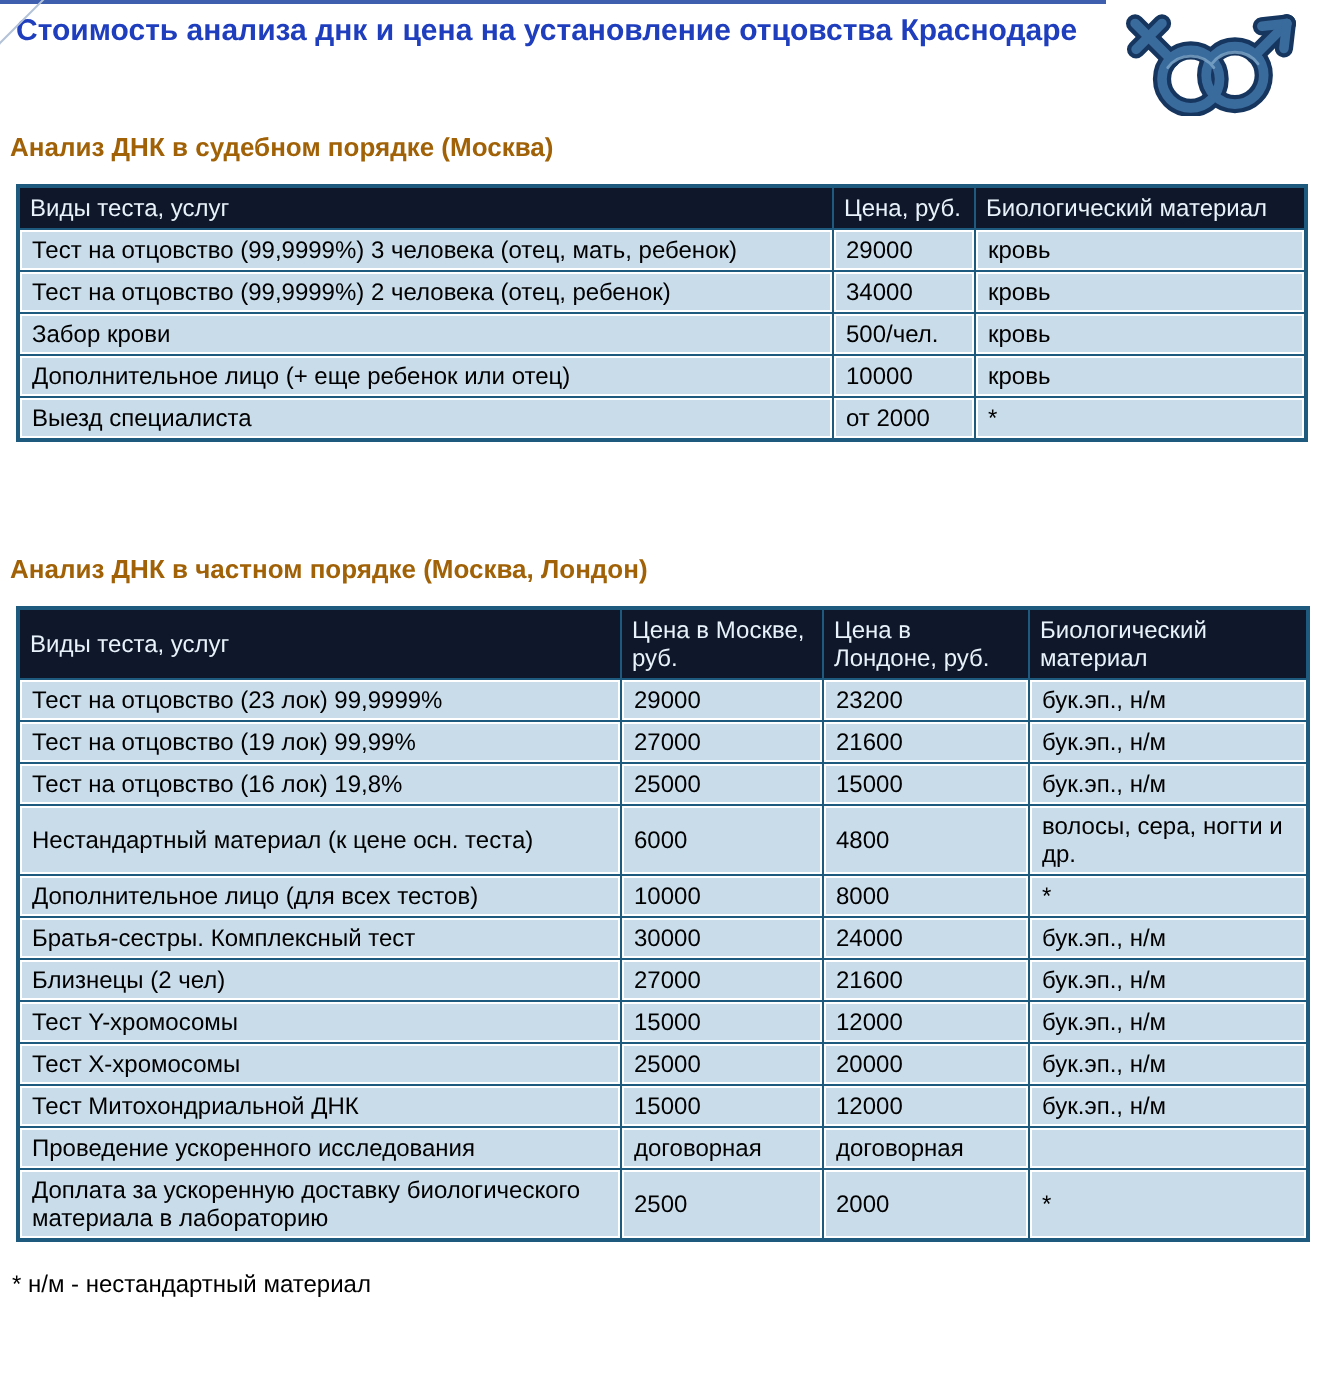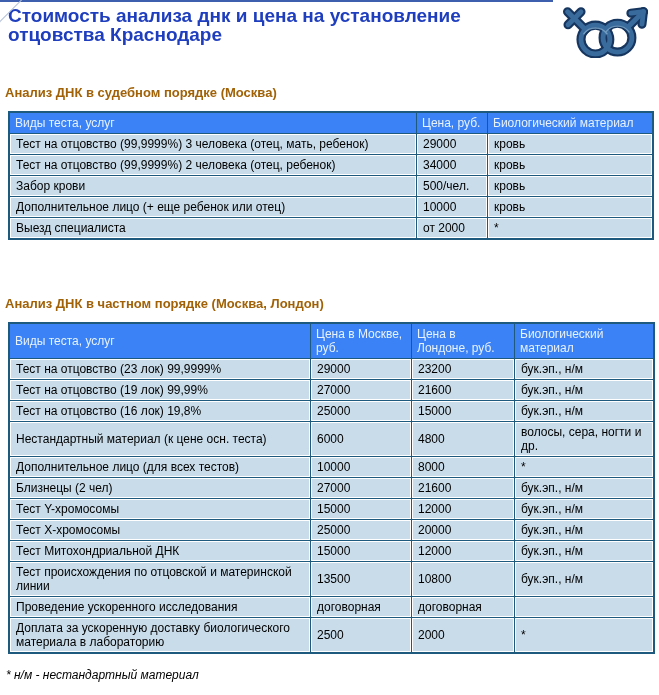--- a/index.html
+++ b/index.html
@@ -11,50 +11,50 @@
     font-family:"Liberation Sans", sans-serif;
     color:#000;
   }
   .top-rule{position:absolute;top:0;left:0;width:553px;height:2px;background:#3D5FAE;}
   .corner-diagonal{
     position:absolute;top:10px;left:-9px;width:40px;height:1px;
     background:#B4C2D8;transform:rotate(-45deg);
   }
   .page-title{
     margin:6px 0 0 8px;
-    font-size:19px;font-weight:bold;color:#1E3EBE;line-height:19px;
+    font-size:15px;font-weight:bold;color:#1E3EBE;line-height:19px;
     width:540px;
   }
   .logo{position:absolute;top:0;right:6px;width:96px;height:58px;}
   .section-heading{
     margin:41px 0 0 5px;
     font-size:13px;font-weight:bold;color:#a16207;line-height:16px;
   }
   .section-heading.second{margin-top:56px;}
   table.price-table{
     margin:10px 0 0 8px;
     border-collapse:separate;border-spacing:1px;
     background:#1D5A7E;border:1px solid #1D5A7E;
     table-layout:fixed;width:642px;
   }
   .price-table th{
     box-sizing:border-box;
-    background:#3b82f6;color:#E8F2FA;
+    background:#0f172a;color:#E8F2FA;
     font-size:12px;font-weight:normal;text-align:left;
     padding:3px 5px;line-height:14px;border:0;vertical-align:middle;
   }
   .price-table td{
     box-sizing:border-box;
     background:#C9DCEA;border:1px solid #FFFFFF;
     font-size:12px;padding:2px 5px;line-height:14px;vertical-align:middle;
     overflow:hidden;
   }
   col.t1c1{width:406px;} col.t1c2{width:70px;} col.t1c3{width:164px;}
   col.t2c1{width:300px;} col.t2c2{width:100px;} col.t2c3{width:102px;} col.t2c4{width:138px;}
-  .footnotes{margin:12px 0 0 6px;font-size:12px;line-height:18px;color:#000;font-style:italic;}
+  .footnotes{margin:12px 0 0 6px;font-size:12px;line-height:18px;color:#000;}
 </style>
 </head>
 <body>
 
 <div class="page">
   <div class="top-rule"></div>
   <div class="corner-diagonal"></div>
 
   <div class="page-title">Стоимость анализа днк и цена на установление отцовства Краснодаре</div>
 
@@ -176,20 +176,26 @@
         <td>4800</td>
         <td>волосы, сера, ногти и др.</td>
       </tr>
       <tr>
         <td>Дополнительное лицо (для всех тестов)</td>
         <td>10000</td>
         <td>8000</td>
         <td>*</td>
       </tr>
       <tr>
+        <td>Братья-сестры. Комплексный тест</td>
+        <td>30000</td>
+        <td>24000</td>
+        <td>бук.эп., н/м</td>
+      </tr>
+      <tr>
         <td>Близнецы (2 чел)</td>
         <td>27000</td>
         <td>21600</td>
         <td>бук.эп., н/м</td>
       </tr>
       <tr>
         <td>Тест Y-хромосомы</td>
         <td>15000</td>
         <td>12000</td>
         <td>бук.эп., н/м</td>
@@ -197,26 +203,20 @@
       <tr>
         <td>Тест Х-хромосомы</td>
         <td>25000</td>
         <td>20000</td>
         <td>бук.эп., н/м</td>
       </tr>
       <tr>
         <td>Тест Митохондриальной ДНК</td>
         <td>15000</td>
         <td>12000</td>
-        <td>бук.эп., н/м</td>
-      </tr>
-      <tr>
-        <td>Тест происхождения по отцовской и материнской линии</td>
-        <td>13500</td>
-        <td>10800</td>
         <td>бук.эп., н/м</td>
       </tr>
       <tr>
         <td>Проведение ускоренного исследования</td>
         <td>договорная</td>
         <td>договорная</td>
         <td></td>
       </tr>
       <tr>
         <td>Доплата за ускоренную доставку биологического материала в лабораторию</td>

